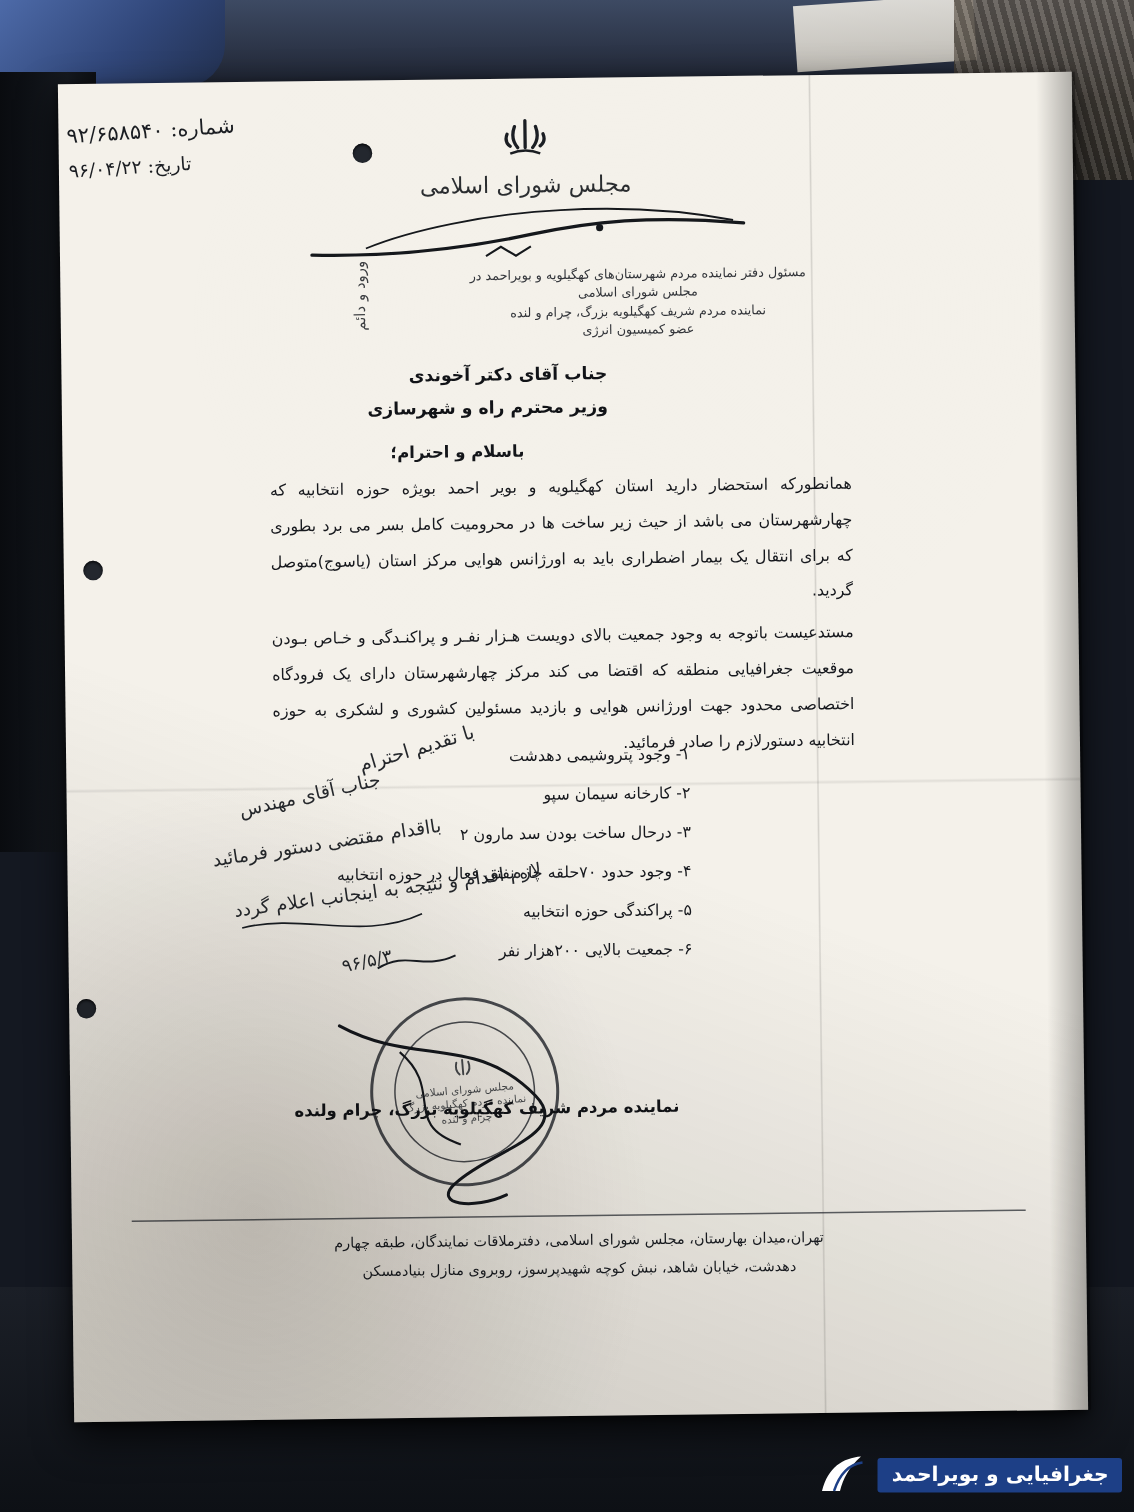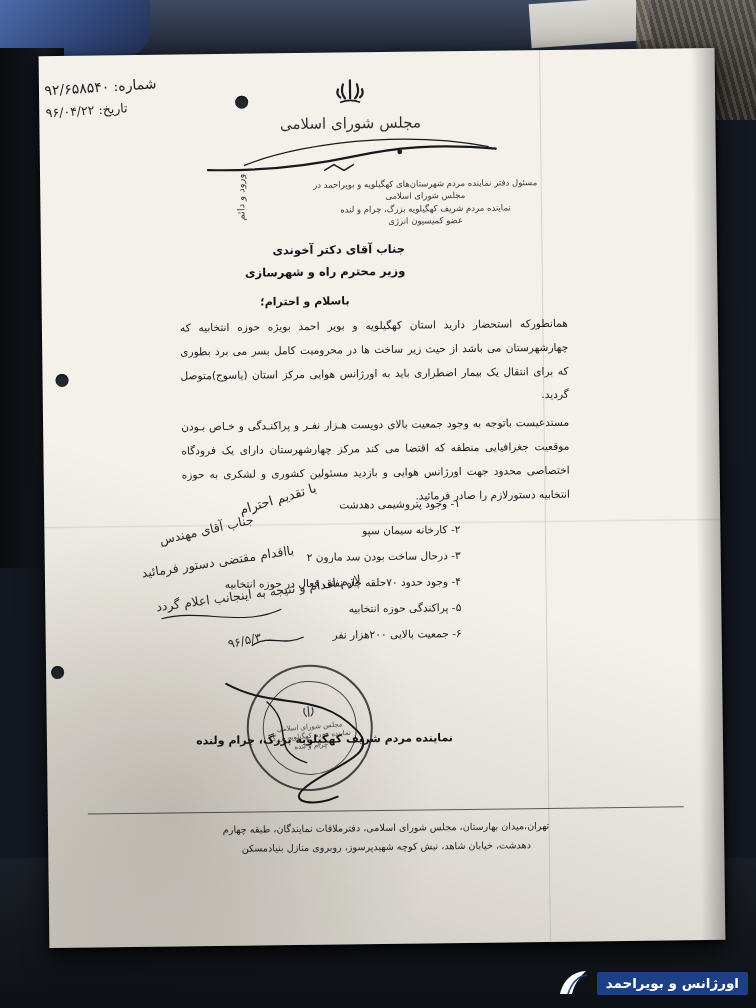--- a/index.html
+++ b/index.html
@@ -471,20 +471,20 @@
     <div class="footer-rule"></div>
     <div class="footer">
       <div>تهران،میدان بهارستان، مجلس شورای اسلامی، دفترملاقات نمایندگان، طبقه چهارم</div>
       <div>دهدشت، خیابان شاهد، نبش کوچه شهیدپرسوز، روبروی منازل بنیادمسکن</div>
     </div>
 
   </div>
 </div>
 
 <div class="watermark">
-  <div class="wm-text">اورژانس و بویراحمد</div>
+  <div class="wm-text">جغرافیایی و بویراحمد</div>
   <div class="wm-logo">
     <svg viewBox="0 0 34 30" width="34" height="30" aria-hidden="true">
       <path d="M4 26 C 8 10, 18 4, 30 3 C 22 10, 18 18, 16 26 Z" fill="#ffffff"></path>
       <path d="M12 26 C 16 14, 23 8, 31 7" stroke="#1d3f86" stroke-width="1.6" fill="none"></path>
     </svg>
   </div>
 </div>
 
 </body></html>

